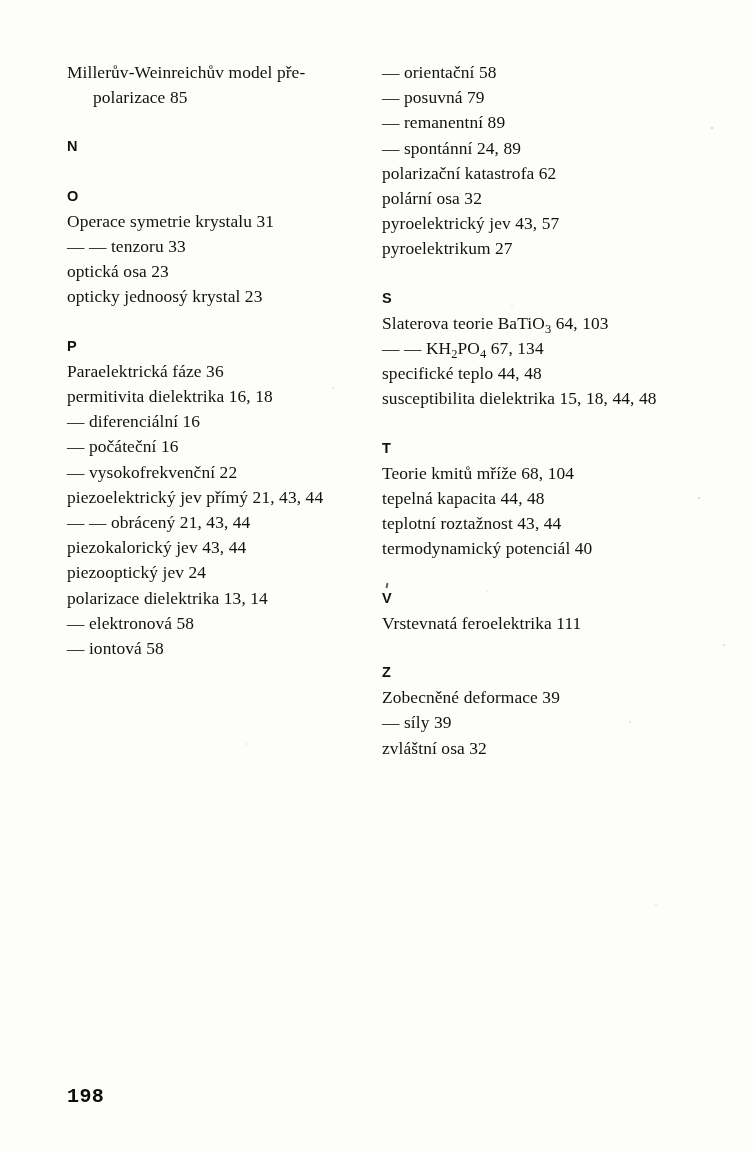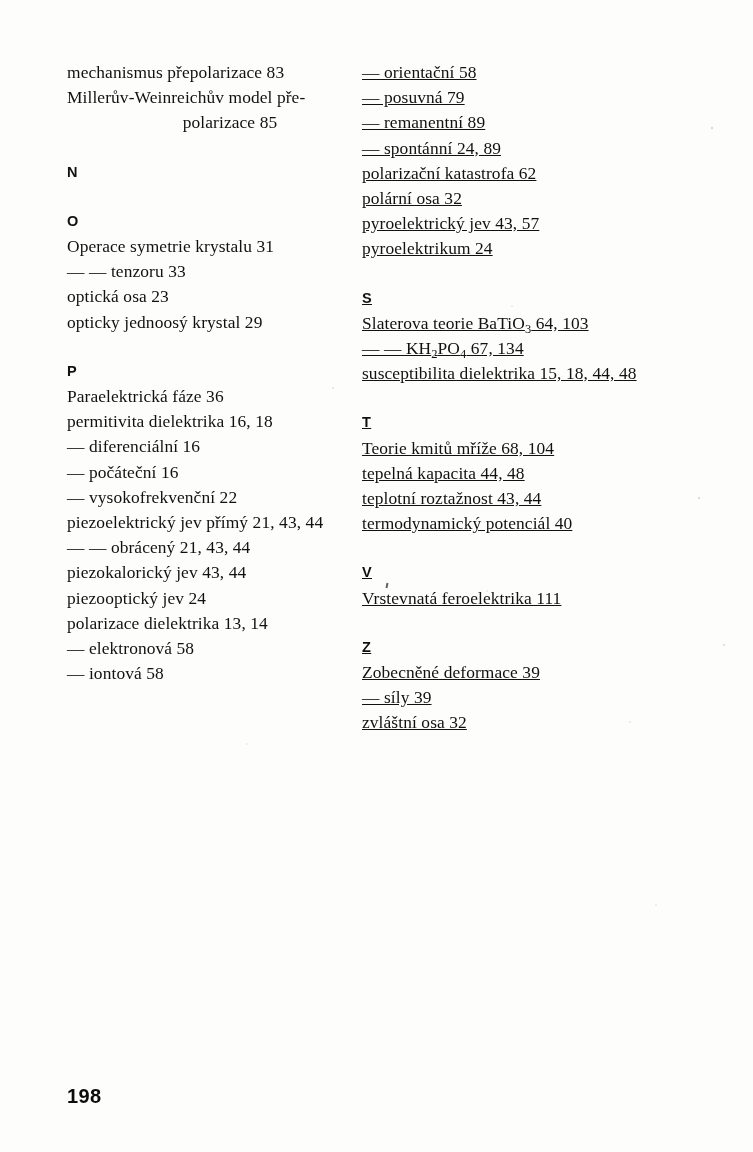--- a/index.html
+++ b/index.html
@@ -38,32 +38,31 @@
     position: absolute;
     left: 0;
     top: 0;
     width: 753px;
   }
   .col {
     position: absolute;
     top: 60px;
   }
   .col-left  { left: 67px;  width: 300px; }
-  .col-right { left: 362px; width: 310px; text-decoration: underline; }
+  .col-right { left: 382px; width: 310px; }
 
   .entry {
     font-size: 17.4px;
     line-height: 25.2px;
     letter-spacing: 0.1px;
     white-space: nowrap;
   }
   
   .entry.cont {
     padding-left: 26px;
-    text-align: center;
   }
   
   .section-letter {
     font-family: "Liberation Sans", "DejaVu Sans", sans-serif;
     font-weight: bold;
     font-size: 14.5px;
     line-height: 25.2px;
     letter-spacing: 0.3px;
   }
   
@@ -74,21 +73,21 @@
   sub {
     font-size: 0.72em;
     vertical-align: -0.28em;
     line-height: 0;
   }
 
   .page-number {
     position: absolute;
     left: 67px;
     top: 1085px;
-    font-family: Liberation Sans, sans-serif;
+    font-family: Liberation Mono, monospace;
     font-weight: bold;
     font-size: 20px;
     letter-spacing: 0.4px;
     color: #0d0d0c;
   }
 
   
   .ink-fleck {
     position: absolute;
     width: 2px;
@@ -98,29 +97,28 @@
     opacity: 0.8;
   }
 </style>
 </head>
 <body>
 
 <div class="page">
 
   <div class="columns">
     <div class="col col-left">
-        <div class="entry">mechanismus přepolarizace 83</div>
         <div class="entry">Millerův-Weinreichův model pře-</div>
         <div class="entry cont">polarizace 85</div>
         <div class="section-letter gap-before">N</div>
         <div class="section-letter gap-before">O</div>
         <div class="entry after-letter">Operace symetrie krystalu 31</div>
         <div class="entry">— — tenzoru 33</div>
         <div class="entry">optická osa 23</div>
-        <div class="entry">opticky jednoosý krystal 29</div>
+        <div class="entry">opticky jednoosý krystal 23</div>
         <div class="section-letter gap-before">P</div>
         <div class="entry after-letter">Paraelektrická fáze 36</div>
         <div class="entry">permitivita dielektrika 16, 18</div>
         <div class="entry">— diferenciální 16</div>
         <div class="entry">— počáteční 16</div>
         <div class="entry">— vysokofrekvenční 22</div>
         <div class="entry">piezoelektrický jev přímý 21, 43, 44</div>
         <div class="entry">— — obrácený 21, 43, 44</div>
         <div class="entry">piezokalorický jev 43, 44</div>
         <div class="entry">piezooptický jev 24</div>
@@ -129,24 +127,25 @@
         <div class="entry">— iontová 58</div>
       </div>
     <div class="col col-right">
         <div class="entry">— orientační 58</div>
         <div class="entry">— posuvná 79</div>
         <div class="entry">— remanentní 89</div>
         <div class="entry">— spontánní 24, 89</div>
         <div class="entry">polarizační katastrofa 62</div>
         <div class="entry">polární osa 32</div>
         <div class="entry">pyroelektrický jev 43, 57</div>
-        <div class="entry">pyroelektrikum 24</div>
+        <div class="entry">pyroelektrikum 27</div>
         <div class="section-letter gap-before">S</div>
         <div class="entry after-letter">Slaterova teorie BaTiO<sub>3</sub> 64, 103</div>
         <div class="entry">— — KH<sub>2</sub>PO<sub>4</sub> 67, 134</div>
+        <div class="entry">specifické teplo 44, 48</div>
         <div class="entry">susceptibilita dielektrika 15, 18, 44, 48</div>
         <div class="section-letter gap-before">T</div>
         <div class="entry after-letter">Teorie kmitů mříže 68, 104</div>
         <div class="entry">tepelná kapacita 44, 48</div>
         <div class="entry">teplotní roztažnost 43, 44</div>
         <div class="entry">termodynamický potenciál 40</div>
         <div class="section-letter gap-before">V</div>
         <div class="entry after-letter">Vrstevnatá feroelektrika 111</div>
         <div class="section-letter gap-before">Z</div>
         <div class="entry after-letter">Zobecněné deformace 39</div>

